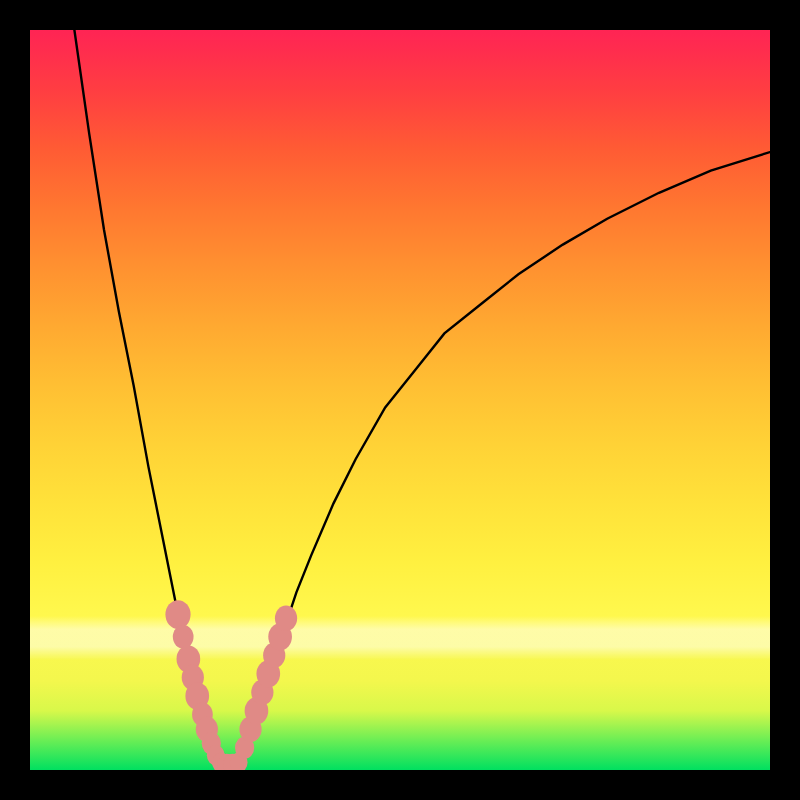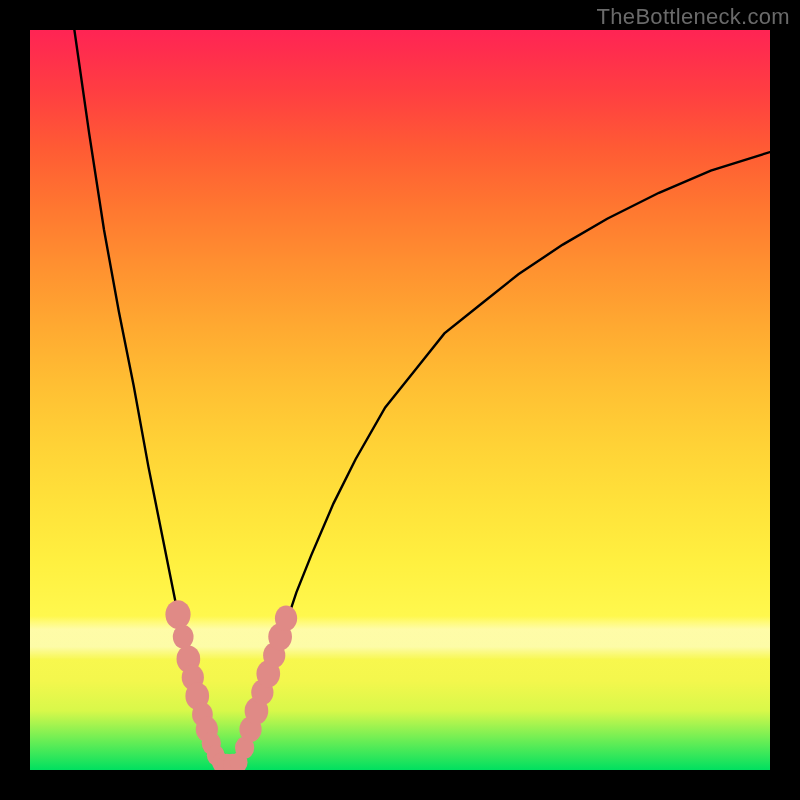--- a/index.html
+++ b/index.html
@@ -111,14 +111,13 @@
           <ellipse cx="226.44" cy="680.8" rx="11.84" ry="13.616" class="bead"></ellipse>
           <ellipse cx="232.36" cy="662.3" rx="11.1" ry="12.764999999999999" class="bead"></ellipse>
           <ellipse cx="238.28" cy="643.8" rx="11.84" ry="13.616" class="bead"></ellipse>
           <ellipse cx="244.20000000000002" cy="625.3" rx="11.1" ry="12.764999999999999" class="bead"></ellipse>
           <ellipse cx="250.11999999999998" cy="606.8" rx="11.84" ry="13.616" class="bead"></ellipse>
           <ellipse cx="256.04" cy="588.3" rx="11.1" ry="12.764999999999999" class="bead"></ellipse>
         </g>
     </svg>
   </div>
 
-  <div class="watermark">TheBottleneck.com</div>
 </div>
 
 </body></html>

